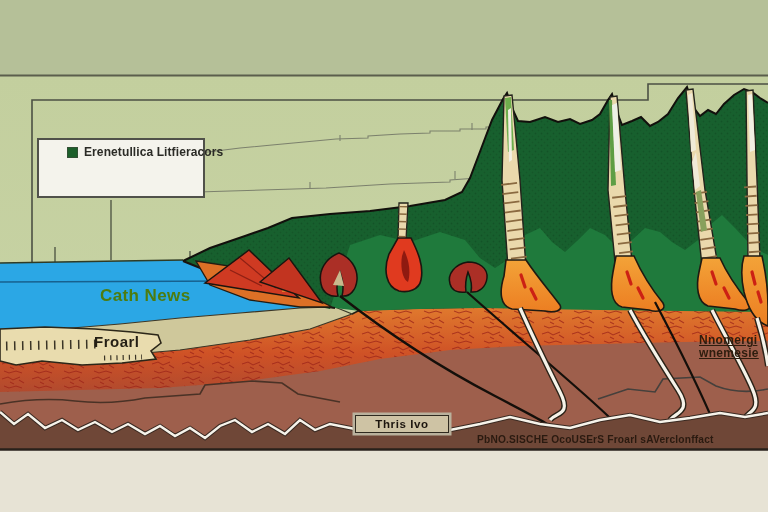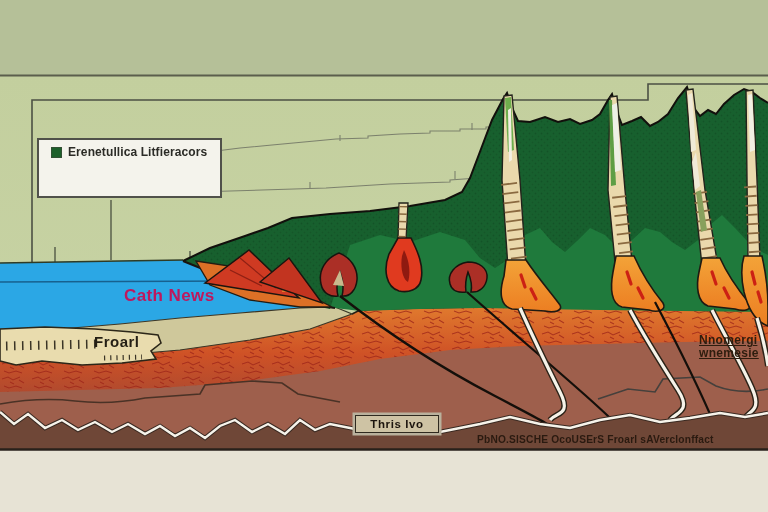--- a/index.html
+++ b/index.html
@@ -3,37 +3,37 @@
 <meta charset="utf-8">
 <style>
   html,body{margin:0;padding:0;}
   body{
     width:768px;height:512px;overflow:hidden;position:relative;
     font-family:"Liberation Sans", sans-serif;
     background:#e7e3d5;
   }
   #scene{position:absolute;left:0;top:0;}
   .lbl{position:absolute;font-weight:bold;}
-  #water-label{left:100px;top:286px;font-size:17px;color:#be185d;letter-spacing:.4px;margin-left:24px;}
+  #water-label{left:100px;top:286px;font-size:17px;color:#4d7c0f;letter-spacing:.4px;}
   #banner-label{left:94px;top:333px;font-size:15px;color:#241f14;letter-spacing:.5px;}
   #fault-box{
-    left:355px;top:415px;width:84px;height:18px;
+    left:355px;top:415px;width:94px;height:18px;
     background:#cec3a4;border:1.5px solid #2f2a1f;box-shadow:0 0 0 2.5px #b9b19c;
     box-sizing:border-box;display:flex;align-items:center;justify-content:center;
     font-size:11.5px;color:#1c150e;letter-spacing:.6px;
   }
   #bottom-caption{
     left:477px;top:433px;width:291px;font-size:10.5px;color:#2a1a10;
     white-space:nowrap;letter-spacing:.2px;transform:scaleX(.97);transform-origin:left;
   }
   #right-note{left:699px;top:334px;font-size:12px;color:#2e1d0e;line-height:12.5px;letter-spacing:.3px;text-decoration:underline;}
   #legend{
-    position:absolute;left:37px;top:138px;width:185px;height:60px;
+    position:absolute;left:37px;top:138px;width:168px;height:60px;
     background:#f4f3ec;border:2px solid #50514a;box-sizing:border-box;
-    padding:5px 6px 4px 12px;display:flex;flex-direction:column;justify-content:space-between;
+    padding:5px 6px 4px 28px;display:flex;flex-direction:column;justify-content:space-between;
   }
   .legend-row{display:flex;align-items:center;gap:6px;}
   .legend-row span{font-size:12px;font-weight:bold;color:#2b2b26;letter-spacing:.1px;white-space:nowrap;}
   .legend-row svg{flex:0 0 auto;}
 </style>
 </head>
 <body>
 
 <svg id="scene" width="768" height="512" viewBox="0 0 768 512">
   <defs>

